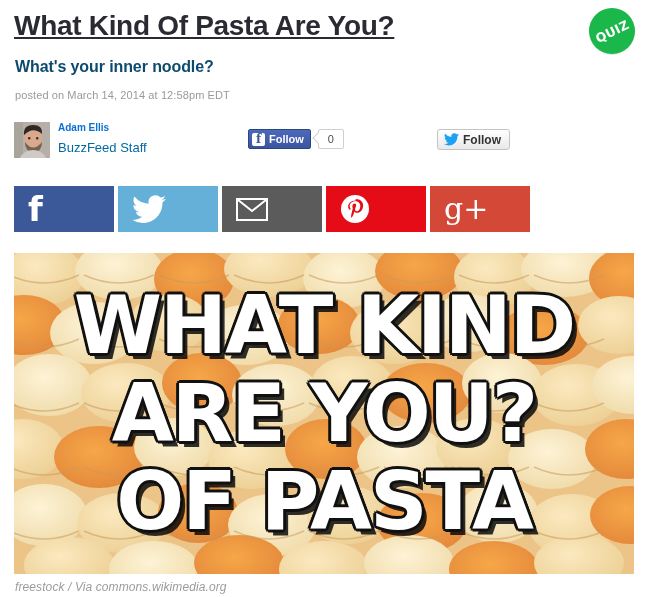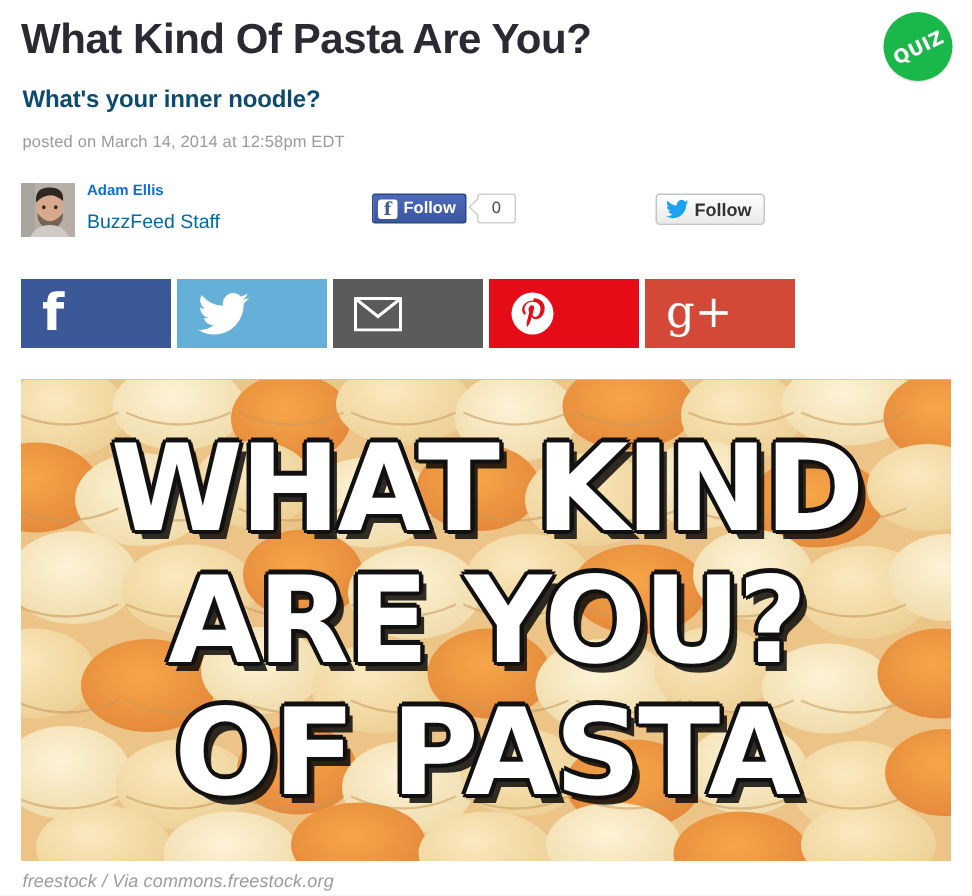--- a/index.html
+++ b/index.html
@@ -16,20 +16,21 @@
   .headline {
     position: absolute;
     left: 14px; top: 9px;
     width: 560px;
     font-size: 28px;
     font-weight: bold;
     color: #2a2a33;
     letter-spacing: -0.3px;
     line-height: 34px;
     margin: 0;
+    text-decoration: underline;
   }
   .subheadline {
     position: absolute;
     left: 15px; top: 58px;
     font-size: 16px;
     font-weight: bold;
     color: #0c4a6e;
     letter-spacing: -0.1px;
   }
   .timestamp {
@@ -166,21 +167,21 @@
     color:#fff; font-size:34px; font-weight:bold;
     font-family:"DejaVu Sans", sans-serif; line-height:34px;
   }
 
   
   .hero-wrap {
     position: absolute;
     left: 14px; top: 253px;
     width: 620px; height: 321px;
     overflow: hidden;
-    background: #d946ef;
+    background: #a16207;
   }
   .hero-bg { position:absolute; left:0; top:0; width:620px; height:321px; }
   .hero-text {
     position: absolute;
     left: 0; top: 0; width: 620px; height: 321px;
     display: flex; flex-direction: column;
     align-items: center; justify-content: center;
     pointer-events: none;
   }
   .hero-line {
@@ -382,15 +383,15 @@
       </g>
     </svg>
 
     <div class="hero-text">
       <div class="hero-line l1">WHAT KIND</div>
       <div class="hero-line l3">ARE YOU?</div>
       <div class="hero-line l2">OF PASTA</div>
     </div>
   </div>
 
-  <div class="caption">freestock / Via commons.freestock.org</div>
+  <div class="caption">freestock / Via commons.wikimedia.org</div>
 
 </div>
 
 </body></html>

